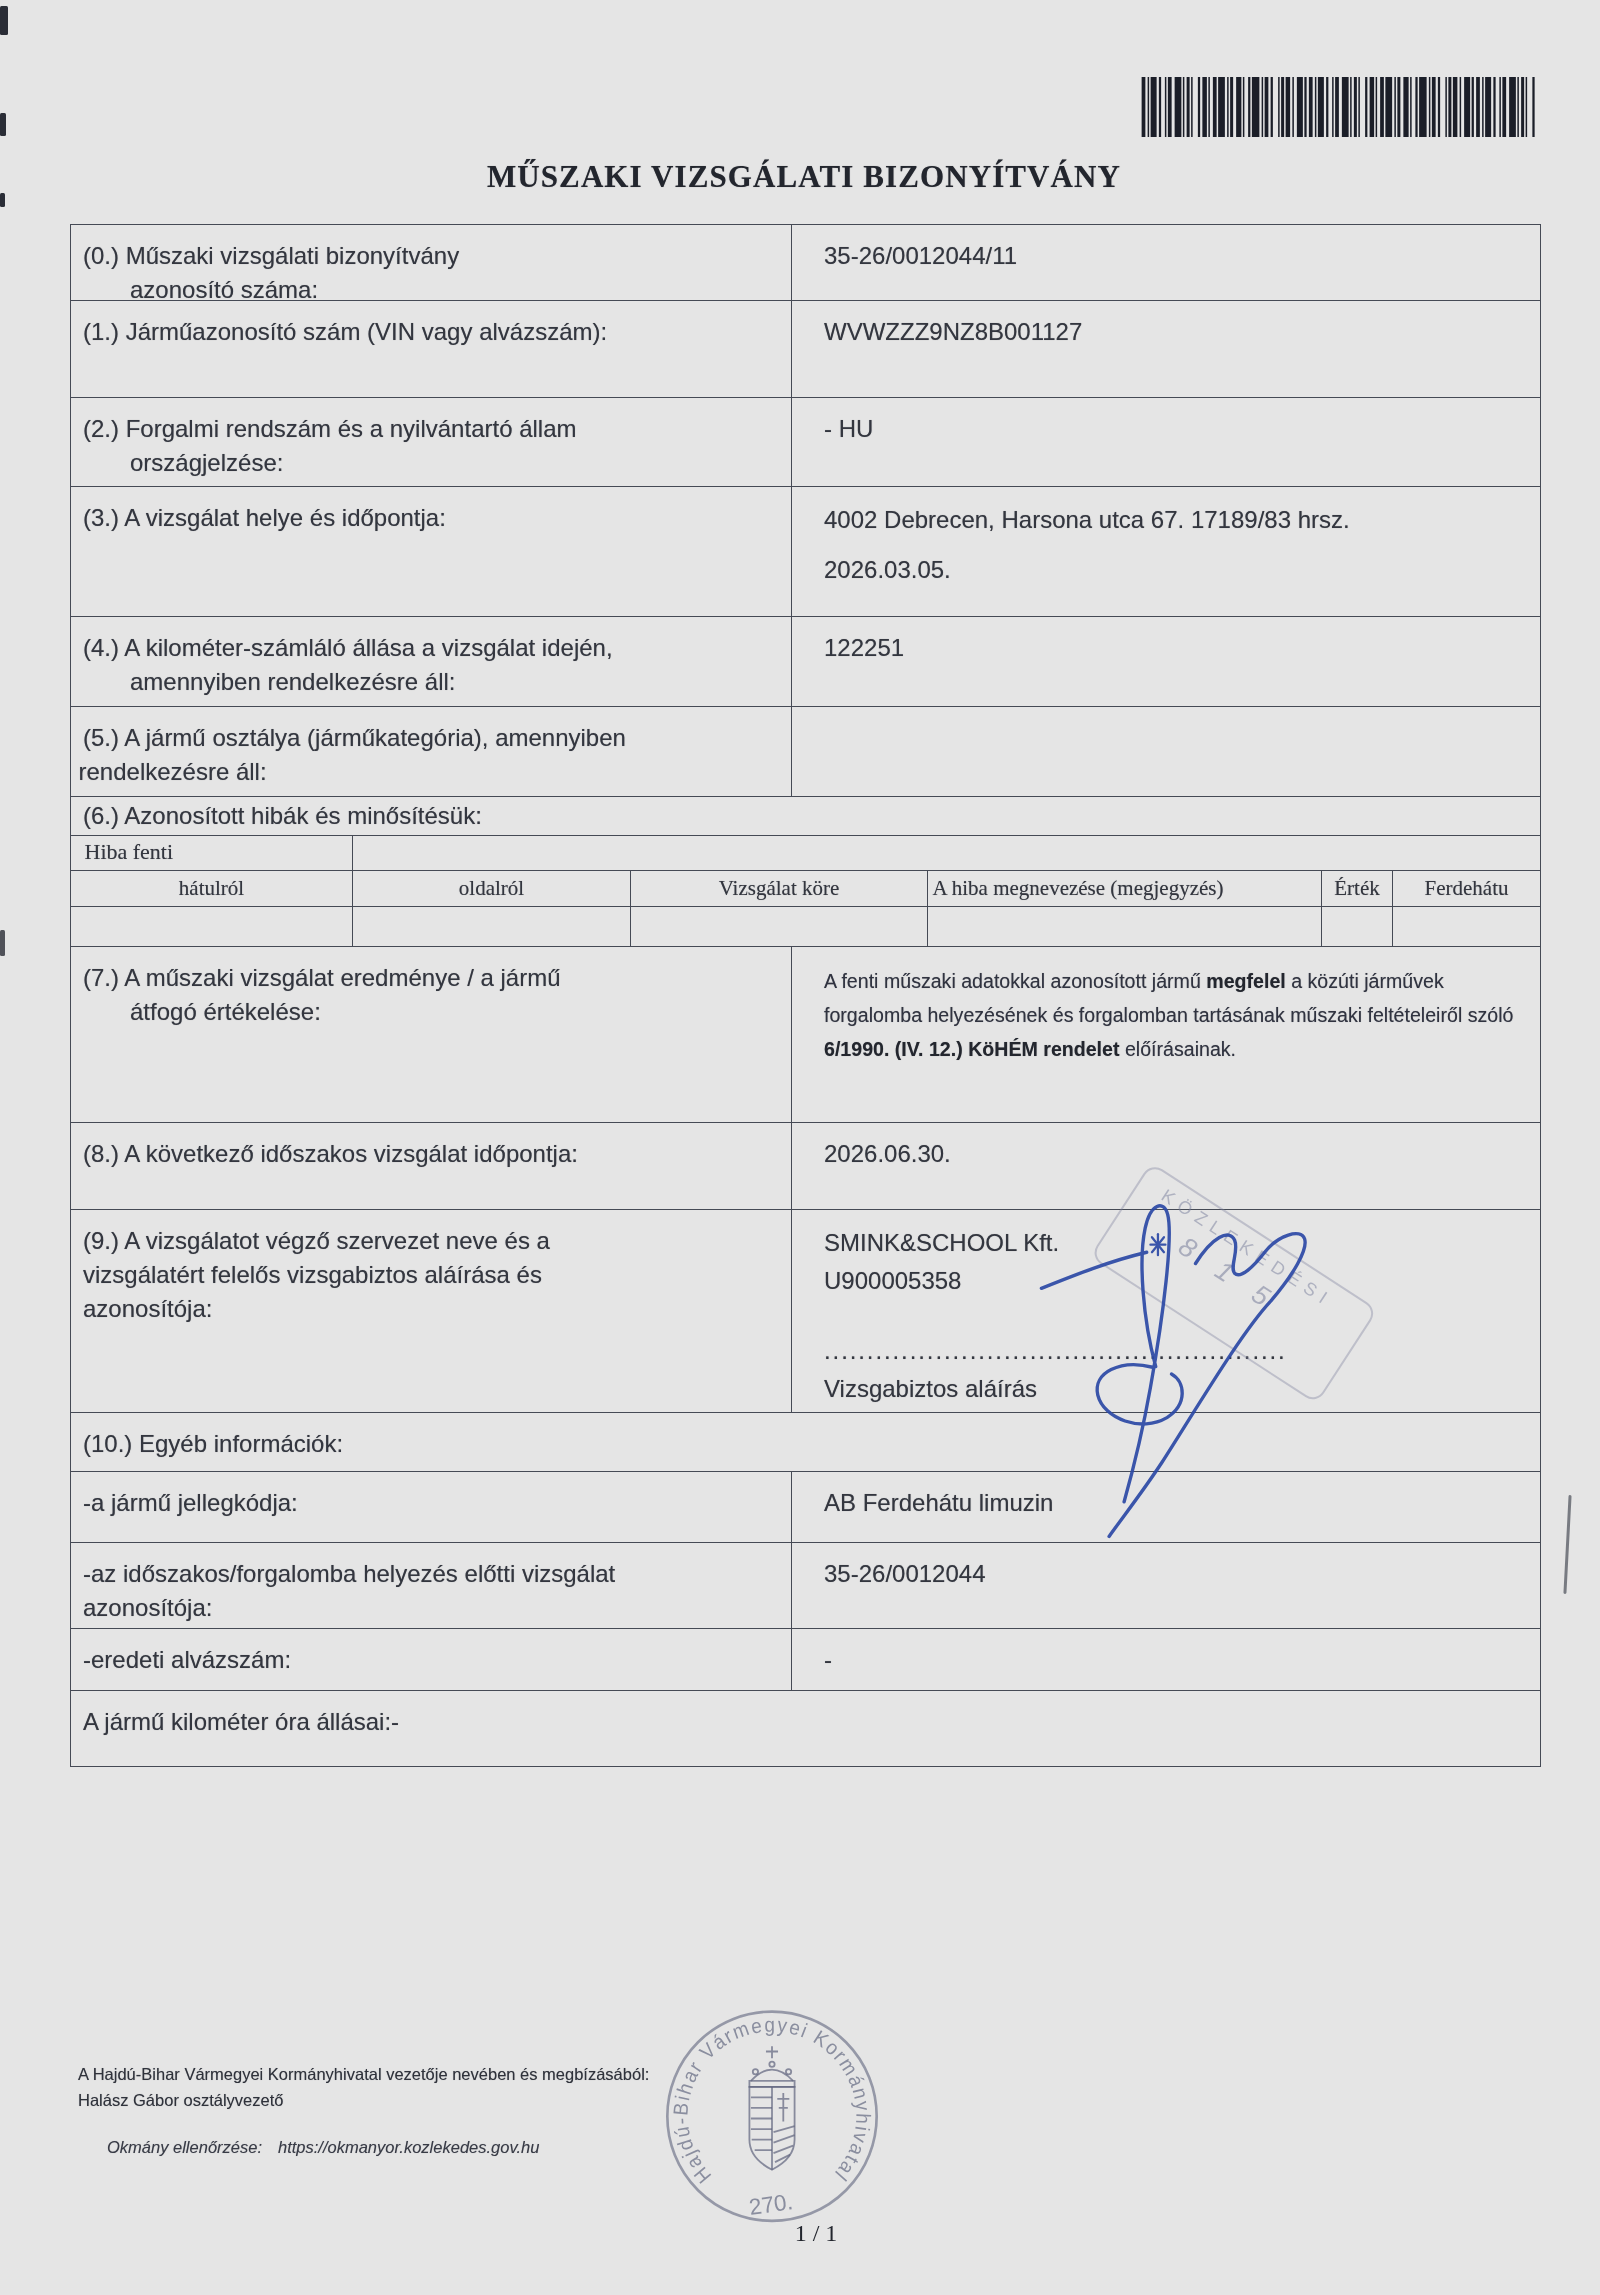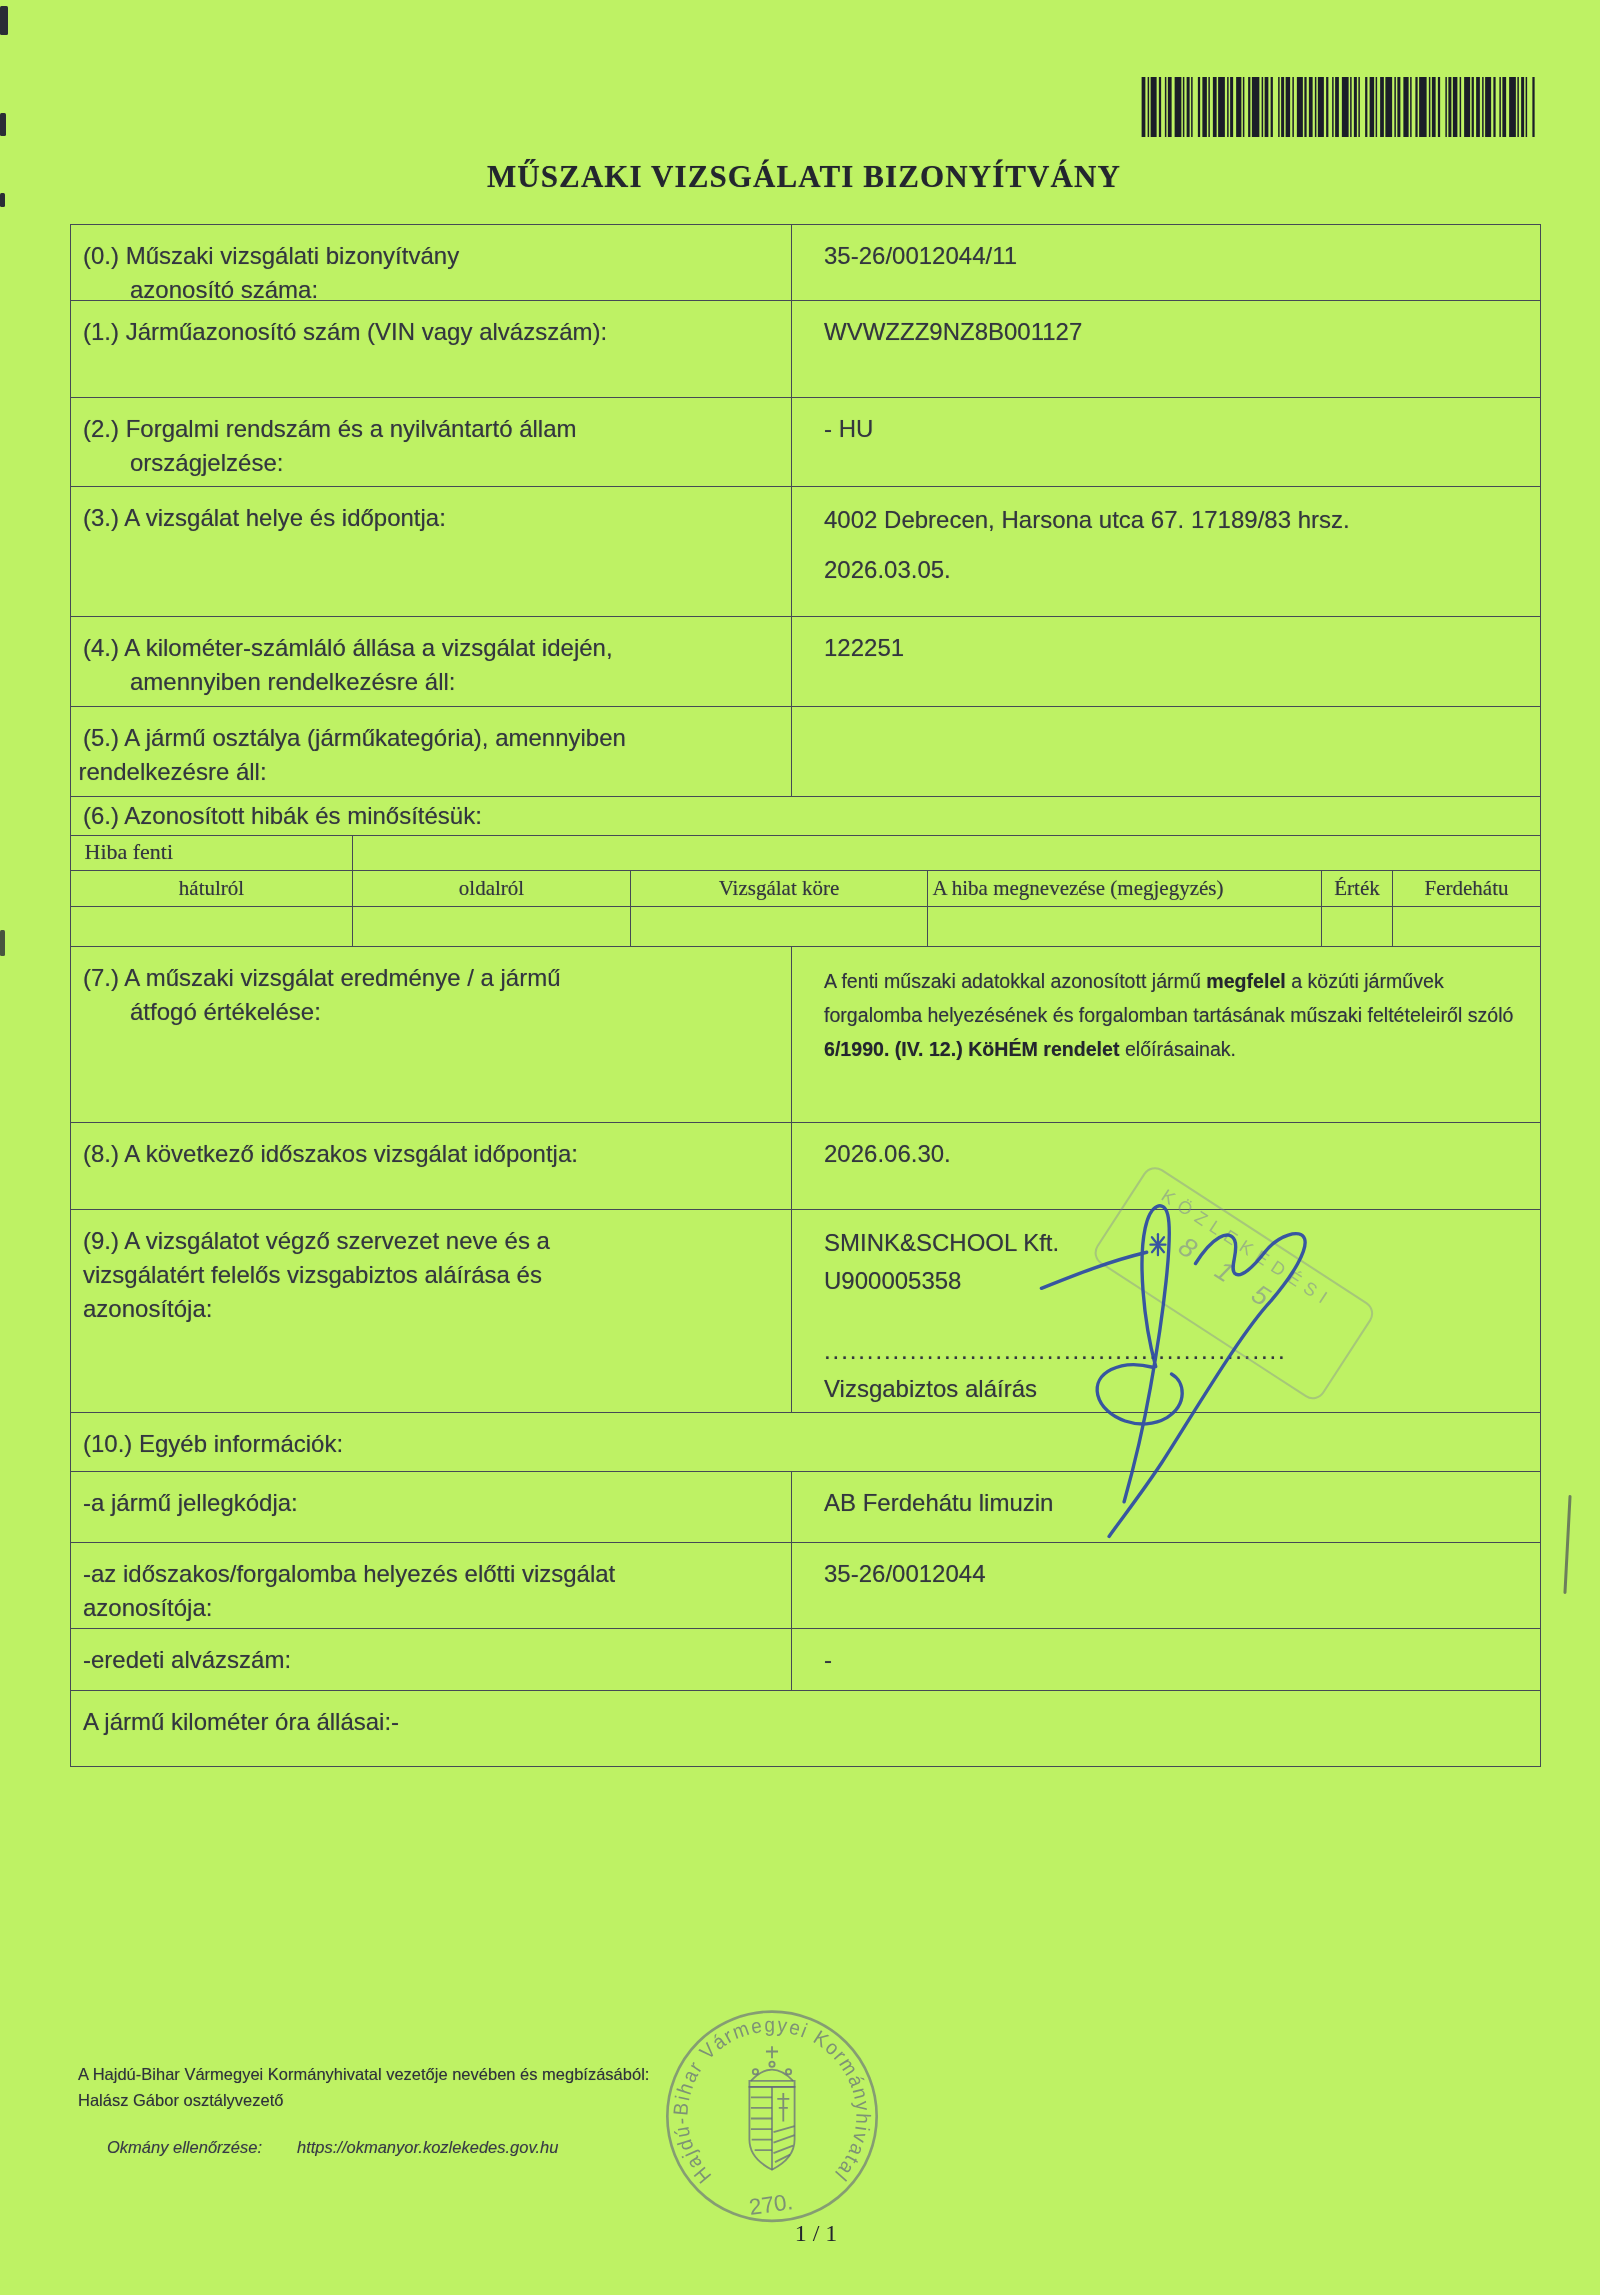--- a/index.html
+++ b/index.html
@@ -1,20 +1,20 @@
 <!DOCTYPE html>
 <html lang="hu" style="font-size:12px"><head>
 <meta charset="utf-8">
 <style>
   html,body{margin:0;padding:0;}
   .page{
     position:relative;
     width:1601px;height:2295px;
     background:linear-gradient(180deg,#f4f5f9 0%,#eaedf3 6%,#e9ecf2 55%,#ecoe f4 100%);
-    background-color:#bef264;
+    background-color:#e5e5e5;
     font-family:"Liberation Sans",sans-serif;
     color:#33363f;
     overflow:hidden;
   }
   
   .edge-mark{position:absolute;background:#2a2d36;border-radius:1.5px;}
   .right-artifact{position:absolute;left:1566px;top:1495px;width:3px;height:99px;
     background:#4a4e59;border-radius:2.3px;transform:rotate(3deg);opacity:.7;}
 
   .barcode{position:absolute;left:1141px;top:77px;}
@@ -75,21 +75,21 @@
     text-shadow:none;
   }
   .faint-stamp .fs-top{display:block;padding:7.5px 0 0 25.6px;font-size:18px;letter-spacing:6.8px;}
   .faint-stamp .fs-num{display:block;padding:6px 0 0 68px;font-size:27px;letter-spacing:10.5px;
     color:rgba(120,126,155,.55);font-style:italic;}
   .round-stamp{position:absolute;left:647px;top:1992px;pointer-events:none;}
 
   .footer-block{position:absolute;left:78px;top:2062px;font-size:16.5px;line-height:25.6px;
     color:#2f323b;text-shadow:0 0 0.8px rgba(40,44,54,.4);}
   .okmany-line{position:absolute;left:107px;top:2138px;font-size:16.5px;font-style:italic;
-    color:#383b46;display:flex;gap:35px;text-shadow:0 0 0.8px rgba(40,44,54,.35);}
+    color:#383b46;display:flex;gap:16px;text-shadow:0 0 0.8px rgba(40,44,54,.35);}
   .page-number{position:absolute;left:741px;top:2220px;width:150px;text-align:center;
     font-family:"Liberation Serif",serif;font-size:24px;color:#23262e;}
 </style>
 </head>
 <body>
 
 <div class="page">
 
   <div class="edge-mark" style="left:0;top:6px;width:7.5px;height:29px;"></div>
   <div class="edge-mark" style="left:0;top:113px;width:6px;height:22.6px;"></div>

